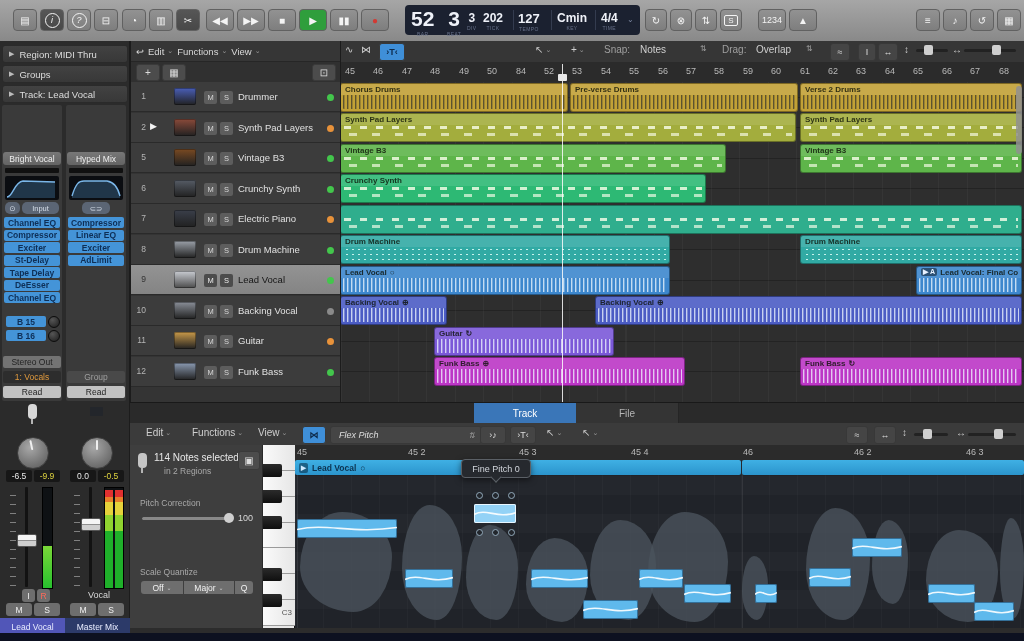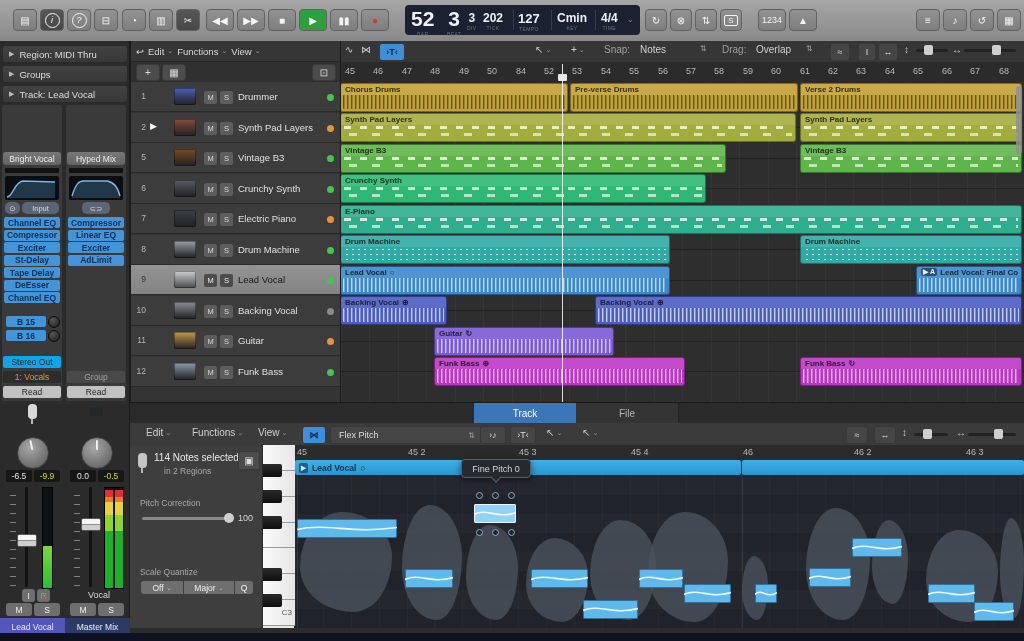--- a/index.html
+++ b/index.html
@@ -277,21 +277,21 @@
       </div>
     <div class="abs" id="plugins1" style="left:68px;top:176px;width:56px;">
         <div class="plug">Compressor</div>
         <div class="plug">Linear EQ</div>
         <div class="plug">Exciter</div>
         <div class="plug">AdLimit</div>
       </div>
 
     <div class="abs" id="sends0" style="left:0;top:0;"></div>
 
-    <div class="obtn" style="left:3px;top:315px;background:#0ea5e9;color:#222;">Stereo Out</div>
+    <div class="obtn" style="left:3px;top:315px;background:#737373;color:#222;">Stereo Out</div>
     <div class="obtn" style="left: 3px; top: 330px; background: rgb(45, 45, 45); color: rgb(224, 154, 62);" id="grp0">1: Vocals</div>
     <div class="obtn" style="left: 67px; top: 330px; background: rgb(73, 73, 73); color: rgb(159, 159, 159);" id="grp1">Group</div>
     <div class="obtn" style="left:3px;top:345px;background:#c2c2c2;color:#222;">Read</div>
     <div class="obtn" style="left:67px;top:345px;background:#c2c2c2;color:#222;">Read</div>
 
     <div class="micicon" style="left:28px;top:363px;"></div>
     <div class="abs" style="left:90px;top:366px;width:13px;height:9px;background:#23262b;border-radius:1px;"></div>
 
     <div class="knob" style="left:17px;top:396px;">
         <div class="needle" style="transform:rotate(-12deg);transform-origin:50% 13px;"></div>
@@ -541,23 +541,20 @@
         </div>
         <div class="midibars"></div>
       </div>
       <div class="region" style="left: -1px; top: 92px; width: 366px; background: rgb(45, 185, 116);">
         <div class="rname">
           <span>Crunchy Synth</span>
         </div>
         <div class="midibars"></div>
       </div>
       <div class="region" style="left: -1px; top: 122.5px; width: 682px; background: rgb(47, 174, 141);">
-        <div class="rname">
-          <span>E-Piano</span>
-        </div>
         <div class="midibars"></div>
       </div>
       <div class="region" style="left: -1px; top: 153px; width: 330px; background: rgb(49, 170, 164);">
         <div class="rname">
           <span>Drum Machine</span>
         </div>
         <div class="mididots"></div>
       </div>
       <div class="region" style="left: 459px; top: 153px; width: 222px; background: rgb(49, 170, 164);">
         <div class="rname">
@@ -629,21 +626,21 @@
       </span>
     <span class="tool" style="left:62px;top:4px;">
         <span>Functions</span>
         <span class="chev" style="color:#999;font-size:7px;">⌄</span>
       </span>
     <span class="tool" style="left:128px;top:4px;">
         <span>View</span>
         <span class="chev" style="color:#999;font-size:7px;">⌄</span>
       </span>
     <div class="toolbtn blue" style="left:172px;top:3px;width:22px;">⋈</div>
-    <div class="toolbtn" style="left:200px;top:3px;width:142px;justify-content:flex-start;padding-left:8px;">
+    <div class="toolbtn" style="left:200px;top:3px;width:142px;justify-content:flex-start;padding-left:8px;font-style:italic;">
       <span>Flex Pitch</span>
       <span class="abs" style="right:6px;color:#999;font-size:8px;">⇅</span>
     </div>
     <div class="toolbtn" style="left:350px;top:3px;width:24px;">›♪</div>
     <div class="toolbtn" style="left:380px;top:3px;width:24px;">›T‹</div>
     <span class="tool" style="left:416px;top:4px;">
         <span>↖</span>
         <span class="chev" style="color:#999;font-size:7px;">⌄</span>
       </span>
     <span class="tool" style="left:452px;top:4px;">

